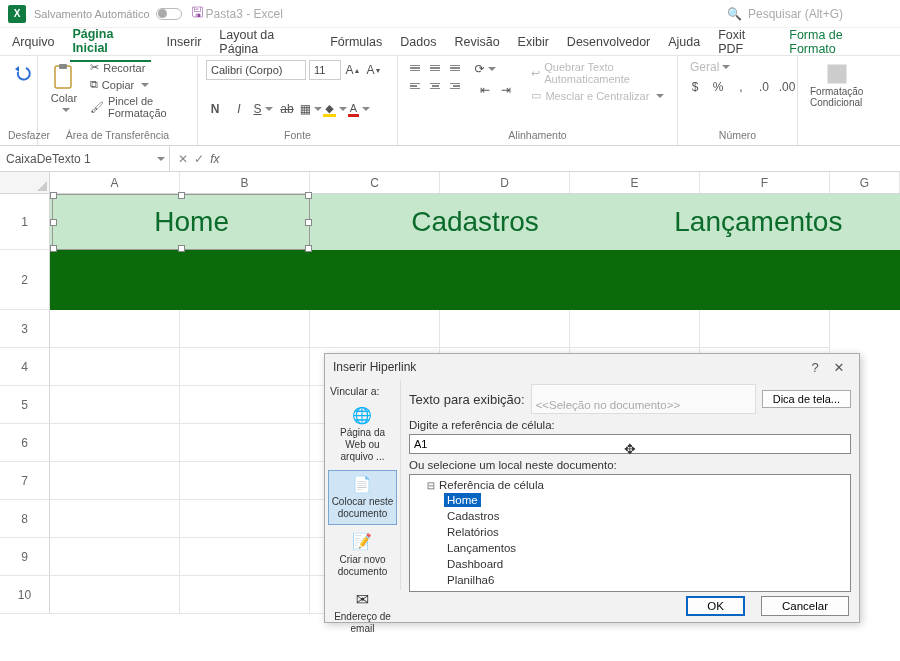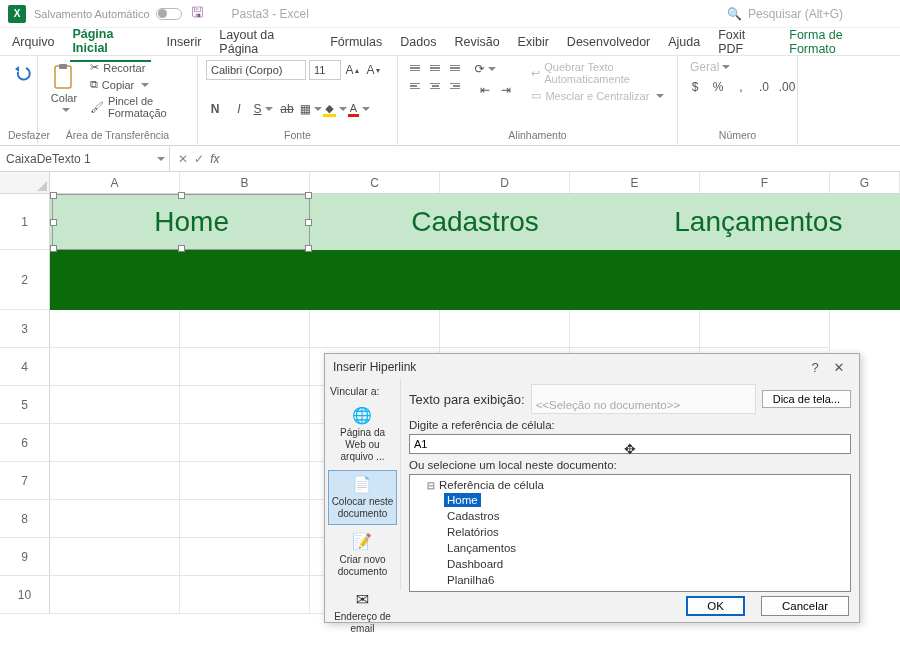--- a/index.html
+++ b/index.html
@@ -5,21 +5,21 @@
 * { margin: 0; padding: 0; box-sizing: border-box; font-family: "Segoe UI", Arial, sans-serif; }
 body { background: #fff; width: 900px; height: 661px; overflow: hidden; position: relative; font-size: 12px; color: #444; }
 
 
 .titlebar { height: 28px; background: #fff; display: flex; align-items: center; padding: 0 8px; border-bottom: 1px solid #f0f0f0; }
 .titlebar .xl-icon { width: 18px; height: 18px; background: #107c41; color: #fff; display: flex; align-items: center; justify-content: center; font-size: 10px; font-weight: bold; border-radius: 2px; }
 .titlebar .autosave { color: #999; margin-left: 8px; font-size: 11px; display: flex; align-items: center; gap: 6px; }
 .toggle { width: 26px; height: 12px; border: 1px solid #bbb; border-radius: 8px; position: relative; display: inline-block; }
 .toggle::after { content: ""; width: 9px; height: 9px; background: #aaa; border-radius: 50%; position: absolute; left: 1px; top: .5px; }
 .titlebar .save-icon { margin-left: 10px; color: #8e4b9e; font-size: 14px; }
-.titlebar .title { margin-left: 28px; color: #aaa; font-size: 12px; }
+.titlebar .title { margin-left: 2px; color: #aaa; font-size: 12px; }
 .titlebar .search { margin-left: auto; margin-right: 40px; color: #aaa; display: flex; align-items: center; gap: 6px; border: 1px solid transparent; padding: 2px 8px; border-radius: 4px; }
 
 
 .menutabs { height: 28px; display: flex; align-items: center; padding: 0 10px; gap: 14px; font-size: 12.5px; border-bottom: 1px solid #e5e5e5; }
 .menutabs .tab { color: #444; padding: 5px 2px; cursor: pointer; }
 .menutabs .tab.active { color: #107c41; border-bottom: 2px solid #107c41; font-weight: 600; }
 .menutabs .tab.green { color: #107c41; }
 
 
 .ribbon { height: 90px; background: #fff; border-bottom: 1px solid #d6d6d6; display: flex; }
@@ -283,20 +283,31 @@
         <span class="fmtbtn">$</span>
         <span class="fmtbtn">%</span>
         <span class="fmtbtn">,</span>
         <span class="fmtbtn">.0</span>
         <span class="fmtbtn">.00</span>
       </div>
     </div>
     <div class="rgroup-label">Número</div>
   </div>
 
+  <div class="rgroup disabled" style="width:74px;border-right:none">
+    <div class="rgroup-body">
+      <div class="vbtn">
+        <svg width="24" height="24">
+            <rect x="3" y="3" width="18" height="18" fill="none" stroke="#ccc"></rect>
+            <rect x="5" y="5" width="6" height="6" fill="#ccc"></rect>
+          </svg>
+        <span style="font-size:10px;line-height:1.1">Formatação Condicional</span>
+      </div>
+    </div>
+  </div>
 </div>
 
 <div class="formulabar">
   <div class="namebox">
     <span>CaixaDeTexto 1</span>
     <span class="dd drop"></span>
   </div>
   <div class="fxbtns">
     <span>✕</span>
     <span>✓</span>

